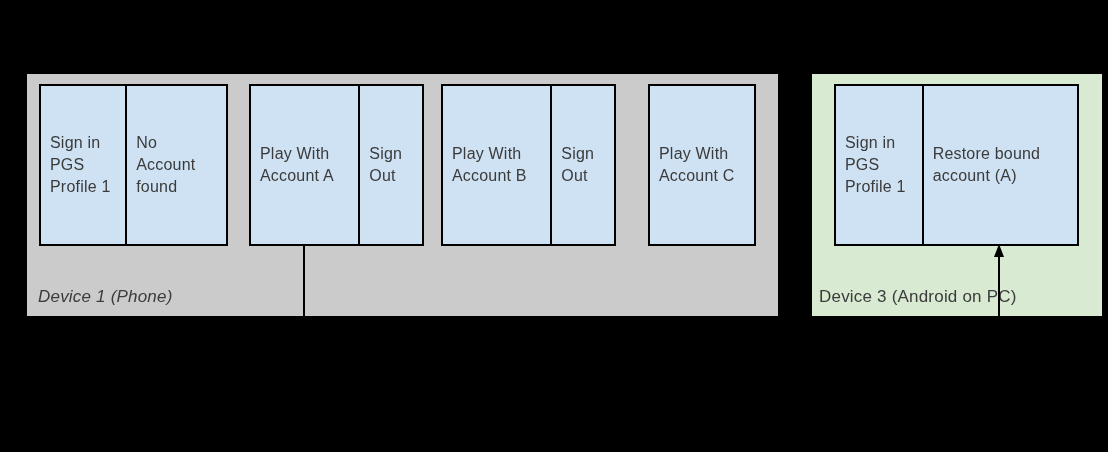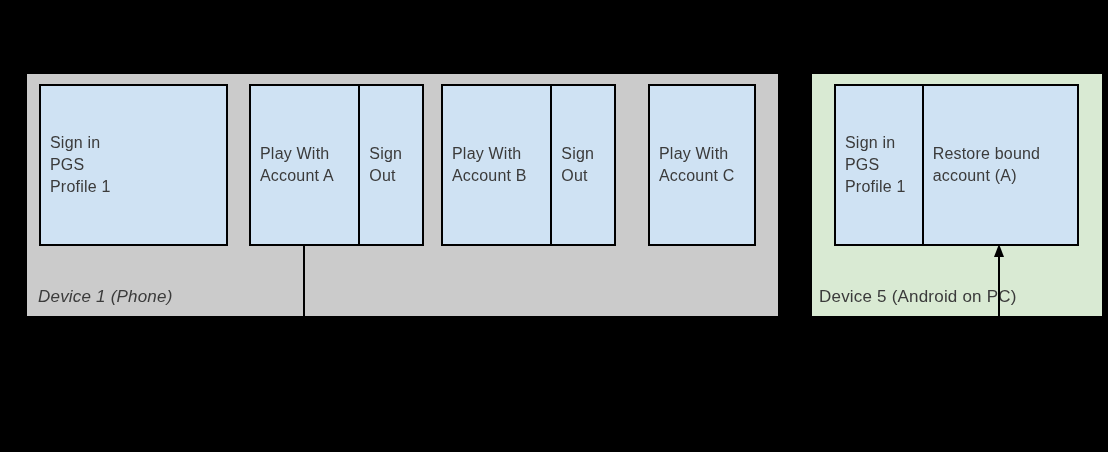--- a/index.html
+++ b/index.html
@@ -52,20 +52,25 @@
 <div id="canvas">
 
   <section class="panel" id="device1-panel">
 
     <div class="group" style="left:12px; width:189px;">
       <div class="cell" style="width:86px;">
         <span class="cell-label">Sign in
 PGS
 Profile 1</span>
       </div>
+      <div class="cell" style="width:103px;">
+        <span class="cell-label">No
+Account
+found</span>
+      </div>
     </div>
 
     <div class="group" style="left:222px; width:175px;">
       <div class="cell" style="width:110px;">
         <span class="cell-label">Play With
 Account A</span>
       </div>
       <div class="cell" style="width:65px;">
         <span class="cell-label">Sign
 Out</span>
@@ -100,21 +105,21 @@
         <span class="cell-label">Sign in
 PGS
 Profile 1</span>
       </div>
       <div class="cell" style="width:158px;">
         <span class="cell-label">Restore bound
 account (A)</span>
       </div>
     </div>
 
-    <div class="panel-label" id="device2-label">Device 5 (Android on PC)</div>
+    <div class="panel-label" id="device2-label">Device 3 (Android on PC)</div>
   </section>
 
   <svg id="connector-svg" viewBox="0 0 1108 452" xmlns="http://www.w3.org/2000/svg">
     <path d="M288,245 L288,392 L983,392 L983,254" stroke="#000000" stroke-width="2" fill="none"></path>
     <path d="M983,244 L978,257 L988,257 Z" fill="#000000"></path>
   </svg>
 
 </div>
 
 </body></html>

